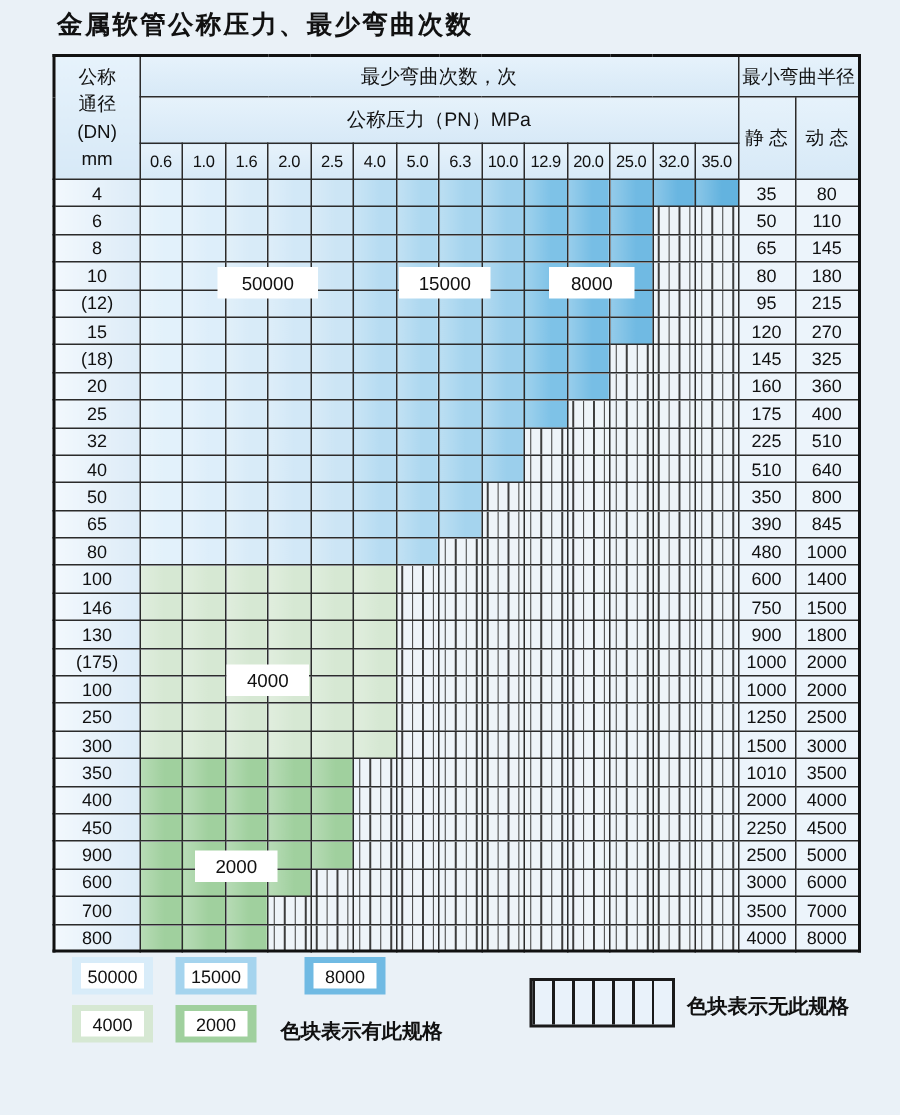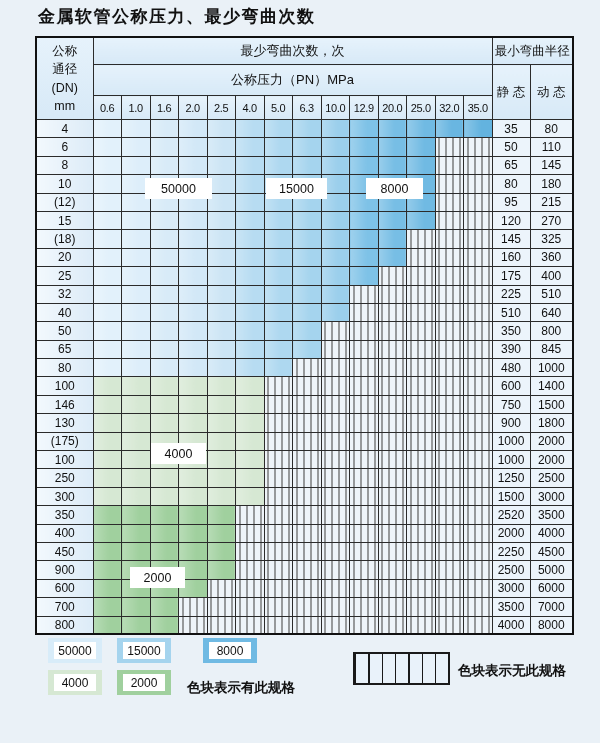--- a/index.html
+++ b/index.html
@@ -524,21 +524,21 @@
         <td class="spec-cell" style="background-color: rgb(160, 208, 158);"></td>
         <td class="hatch-cell"></td>
         <td class="hatch-cell"></td>
         <td class="hatch-cell"></td>
         <td class="hatch-cell"></td>
         <td class="hatch-cell"></td>
         <td class="hatch-cell"></td>
         <td class="hatch-cell"></td>
         <td class="hatch-cell"></td>
         <td class="hatch-cell"></td>
-        <td class="val-cell">2520</td>
+        <td class="val-cell">1010</td>
         <td class="val-cell">3500</td>
       </tr>
       <tr>
         <td class="dn-cell">400</td>
         <td class="spec-cell" style="background-color: rgb(160, 208, 158);"></td>
         <td class="spec-cell" style="background-color: rgb(160, 208, 158);"></td>
         <td class="spec-cell" style="background-color: rgb(160, 208, 158);"></td>
         <td class="spec-cell" style="background-color: rgb(160, 208, 158);"></td>
         <td class="spec-cell" style="background-color: rgb(160, 208, 158);"></td>
         <td class="hatch-cell"></td>

